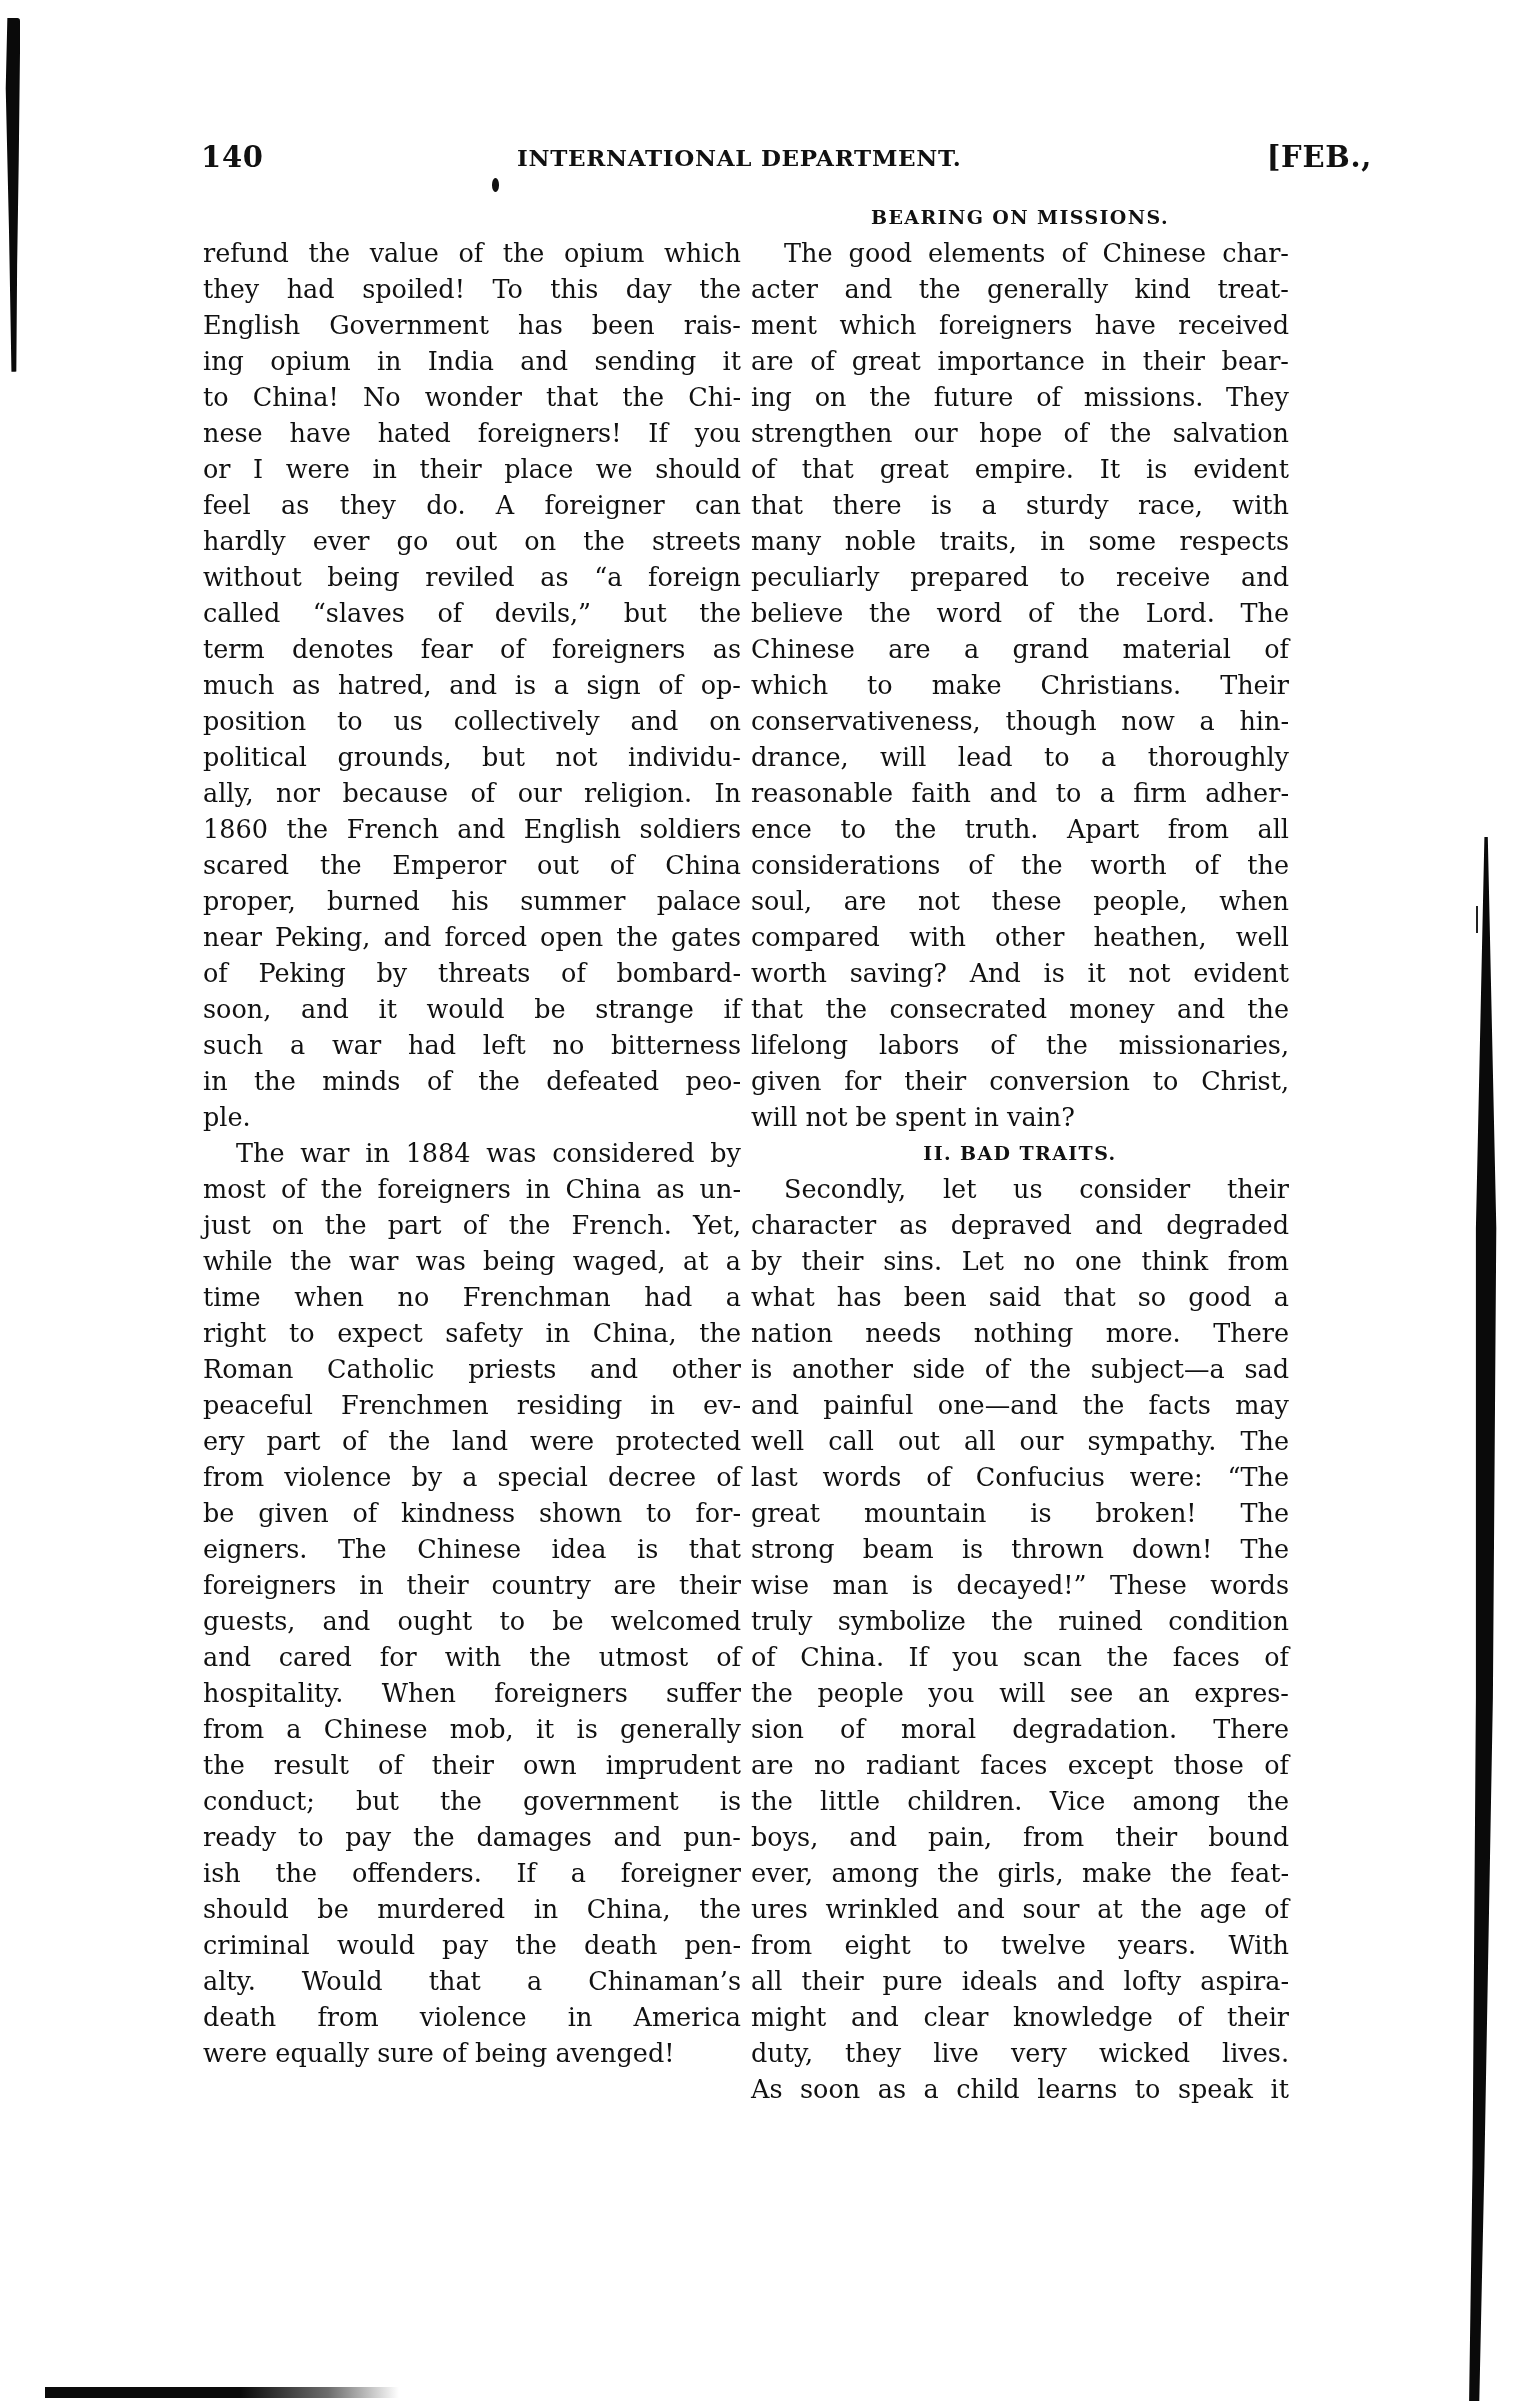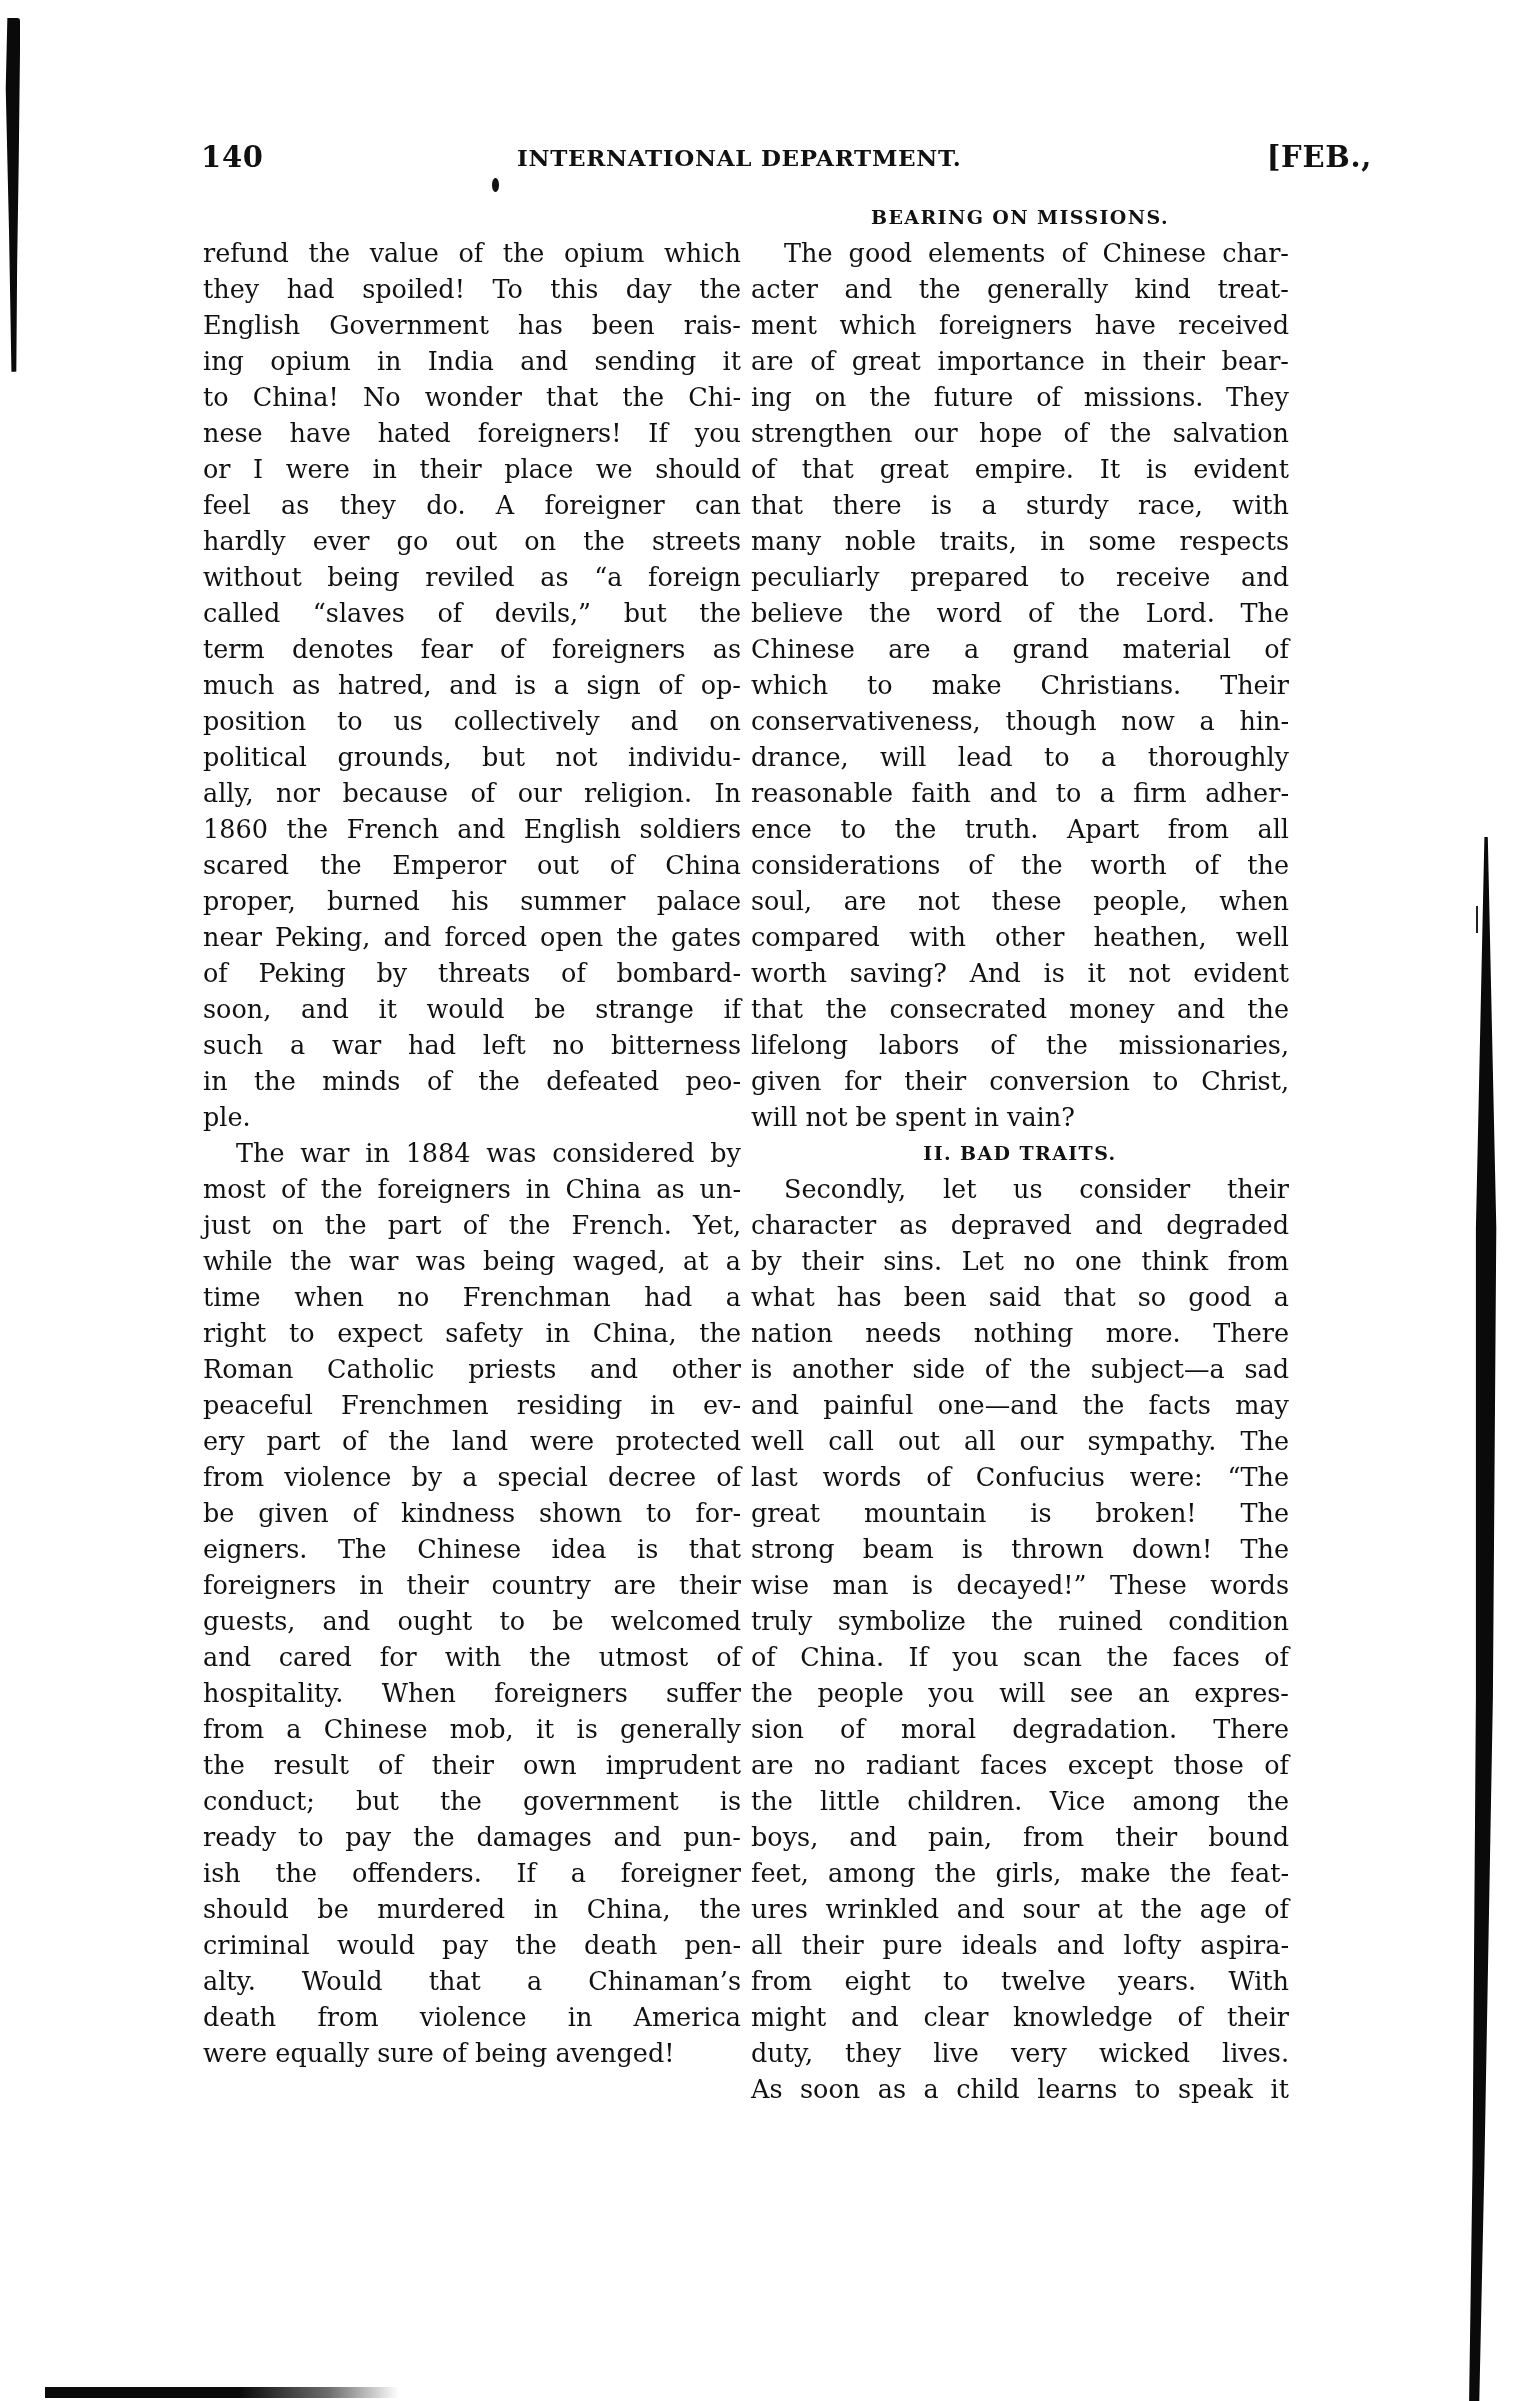--- a/index.html
+++ b/index.html
@@ -239,24 +239,24 @@
     <span class="line">great mountain is broken! The</span>
     <span class="line">strong beam is thrown down! The</span>
     <span class="line">wise man is decayed!” These words</span>
     <span class="line">truly symbolize the ruined condition</span>
     <span class="line">of China. If you scan the faces of</span>
     <span class="line">the people you will see an expres-</span>
     <span class="line">sion of moral degradation. There</span>
     <span class="line">are no radiant faces except those of</span>
     <span class="line">the little children. Vice among the</span>
     <span class="line">boys, and pain, from their bound</span>
-    <span class="line">feet, among the girls, make the feat-</span>
+    <span class="line">ever, among the girls, make the feat-</span>
     <span class="line">ures wrinkled and sour at the age of</span>
+    <span class="line">from eight to twelve years. With</span>
     <span class="line">all their pure ideals and lofty aspira-</span>
-    <span class="line">from eight to twelve years. With</span>
     <span class="line">might and clear knowledge of their</span>
     <span class="line">duty, they live very wicked lives.</span>
     <span class="line">As soon as a child learns to speak it</span>
   </div>
 </div>
 
 <div class="stray-mark" style="left:1476px; top:906px; height:27px;"></div>
 
 
 </body></html>

